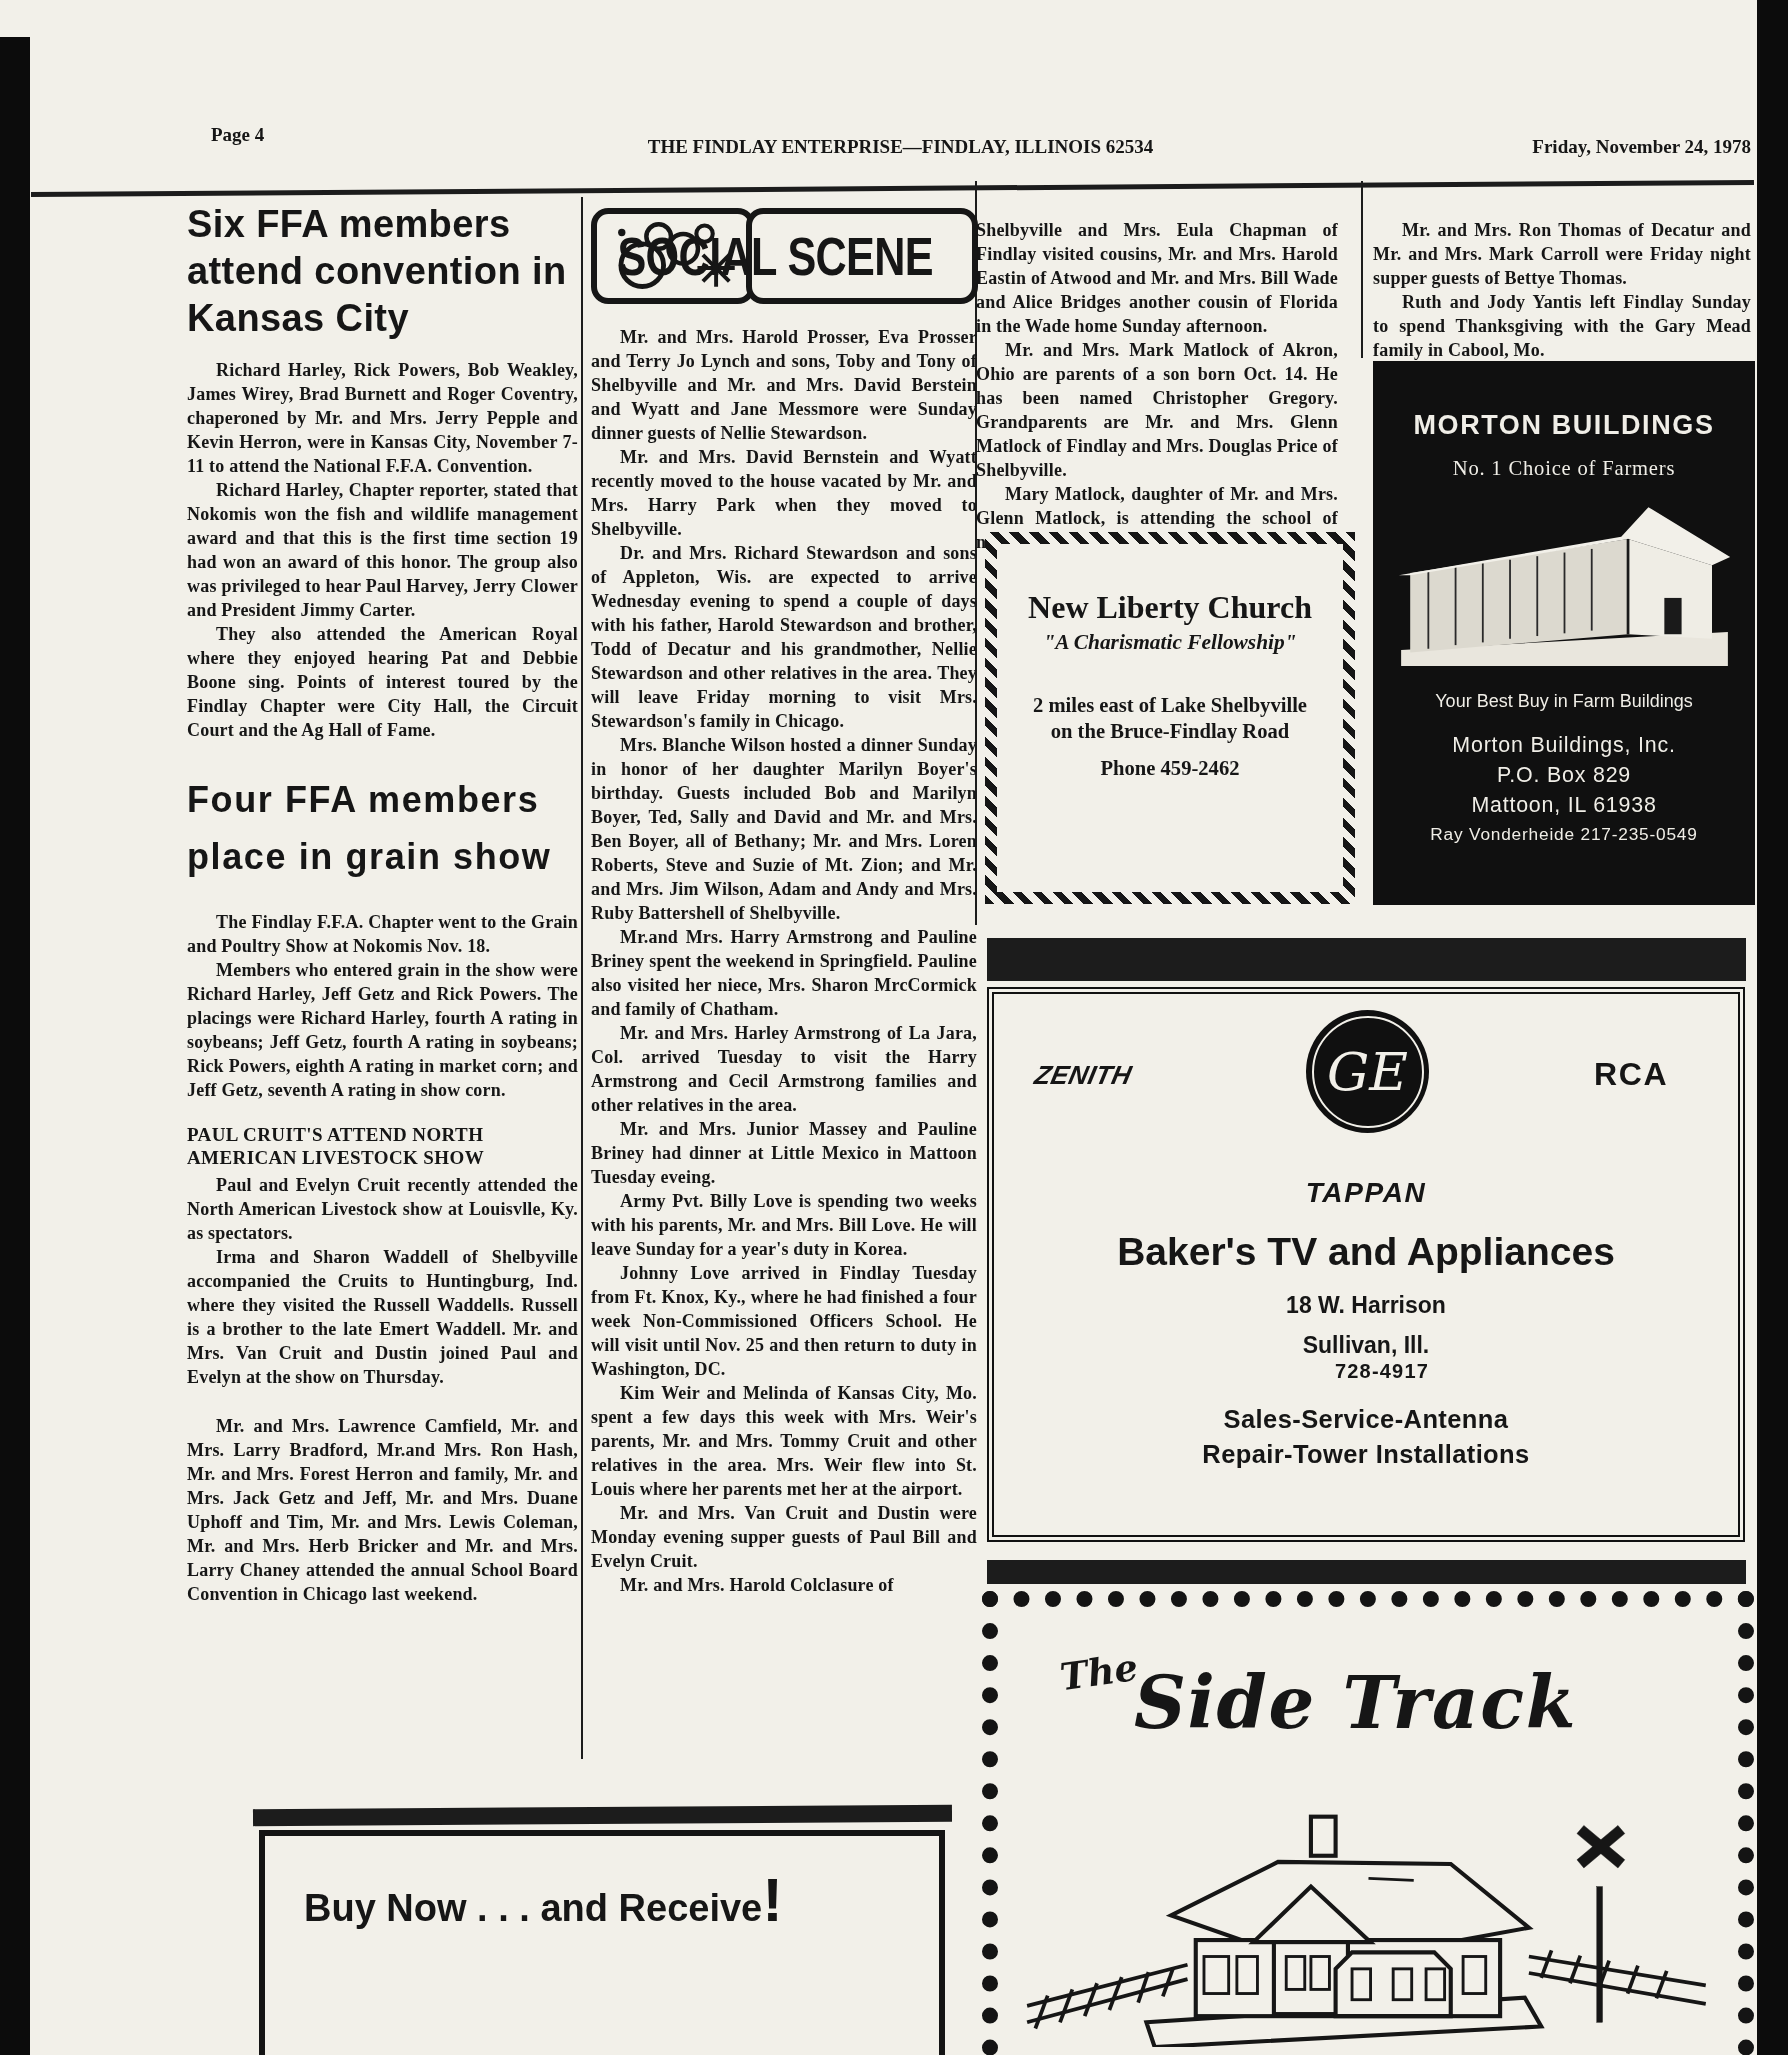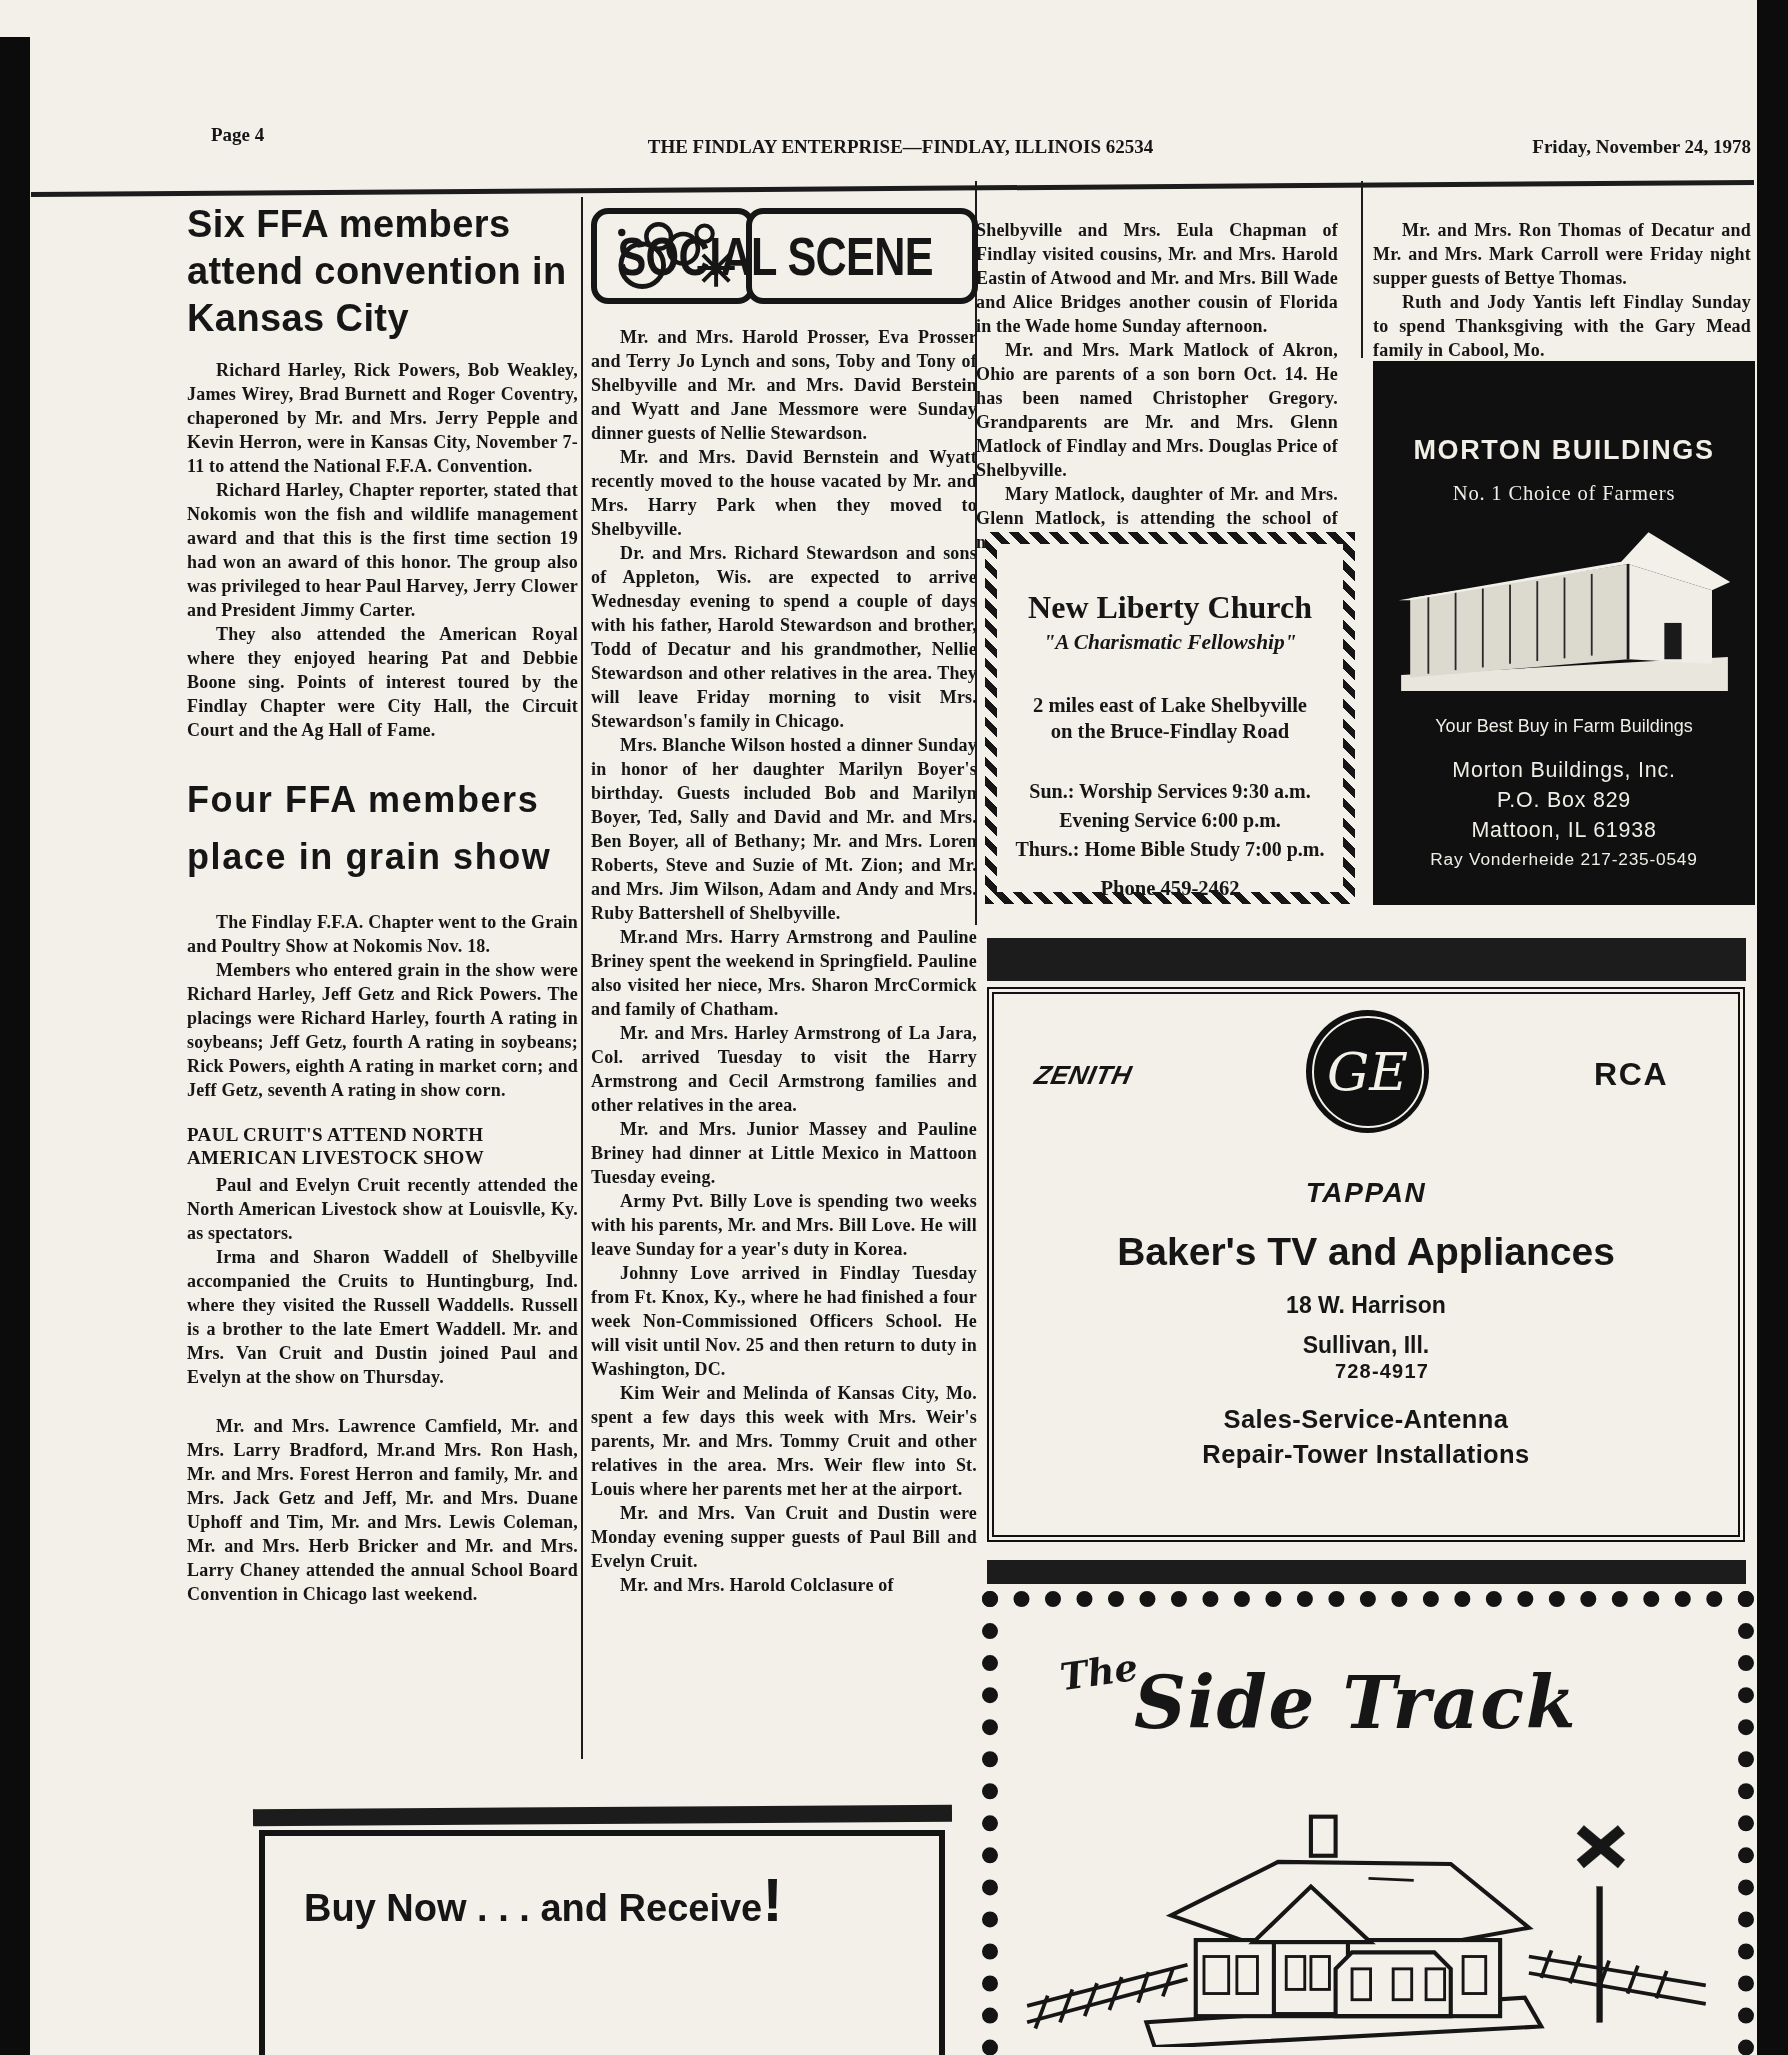--- a/index.html
+++ b/index.html
@@ -27,21 +27,21 @@
   .zigzag{background:repeating-linear-gradient(45deg,#161616 0 6.6px,#f2f0e9 6.6px 14px);}
   .church-in{position:absolute;inset:12.3px;background:#f2f0e9;text-align:center;}
   .church-in .nm{font-size:32px;font-weight:bold;margin-top:45px;}
   .church-in .tg{font-size:21.4px;font-weight:bold;font-style:italic;margin-top:4.1px;}
   .church-in .loc{font-size:20.6px;font-weight:bold;line-height:26px;margin-top:37px;}
   .church-in .sched{font-size:20px;font-weight:bold;line-height:29px;margin-top:33px;}
   .church-in .ph{font-size:20.6px;font-weight:bold;margin-top:12.3px;}
   
   .morton{background:#101010;color:#f0eee7;text-align:center;
           font-family:"Liberation Sans",sans-serif;}
-  .morton .t{font-weight:bold;font-size:27px;letter-spacing:1.6px;padding-top:74px;}
+  .morton .t{font-weight:bold;font-size:27px;letter-spacing:1.6px;padding-top:49px;}
   .morton .s{font-family:"Liberation Serif",serif;font-size:20.6px;margin-top:16.4px;letter-spacing:0.8px;}
   .morton .slogan{font-size:18px;line-height:33px;margin-top:18.5px;}
   .morton .a{font-size:21.4px;line-height:30px;margin-top:12.3px;letter-spacing:0.8px;}
   .morton .c{font-size:17.3px;margin-top:3.3px;letter-spacing:0.8px;}
   
   .bakers{border:7.4px double #111;background:#f2f0e9;text-align:center;
           font-family:"Liberation Sans",sans-serif;}
   .bakers .nm{font-size:39px;font-weight:bold;margin-top:20.6px;}
   .bakers .ad1{font-size:23px;font-weight:bold;margin-top:18.5px;}
   .bakers .ad2{font-size:23px;font-weight:bold;margin-top:12.3px;}
@@ -131,25 +131,20 @@
     <p>Mary Matlock, daughter of Mr. and Mrs. Glenn Matlock, is attending the school of nusing at Decatur Memorial Hospital.</p>
   </div>
 
   <div class="abs zigzag" style="left:985px;top:532px;width:370px;height:372px;">
     <div class="church-in">
       <div class="nm">New Liberty Church</div>
       <div class="tg">"A Charismatic Fellowship"</div>
       <div class="loc">
         <div>2 miles east of Lake Shelbyville</div>
         <div>on the Bruce-Findlay Road</div>
-      </div>
-      <div class="sched">
-        <div>Sun.: Worship Services 9:30 a.m.</div>
-        <div>Evening Service 6:00 p.m.</div>
-        <div>Thurs.: Home Bible Study 7:00 p.m.</div>
       </div>
       <div class="ph">Phone 459-2462</div>
     </div>
   </div>
 
   <div class="abs col" style="left:1373px;top:218px;width:378px;">
     <p>Mr. and Mrs. Ron Thomas of Decatur and Mr. and Mrs. Mark Carroll were Friday night supper guests of Bettye Thomas.</p>
     <p>Ruth and Jody Yantis left Findlay Sunday to spend Thanksgiving with the Gary Mead family in Cabool, Mo.</p>
   </div>
 

